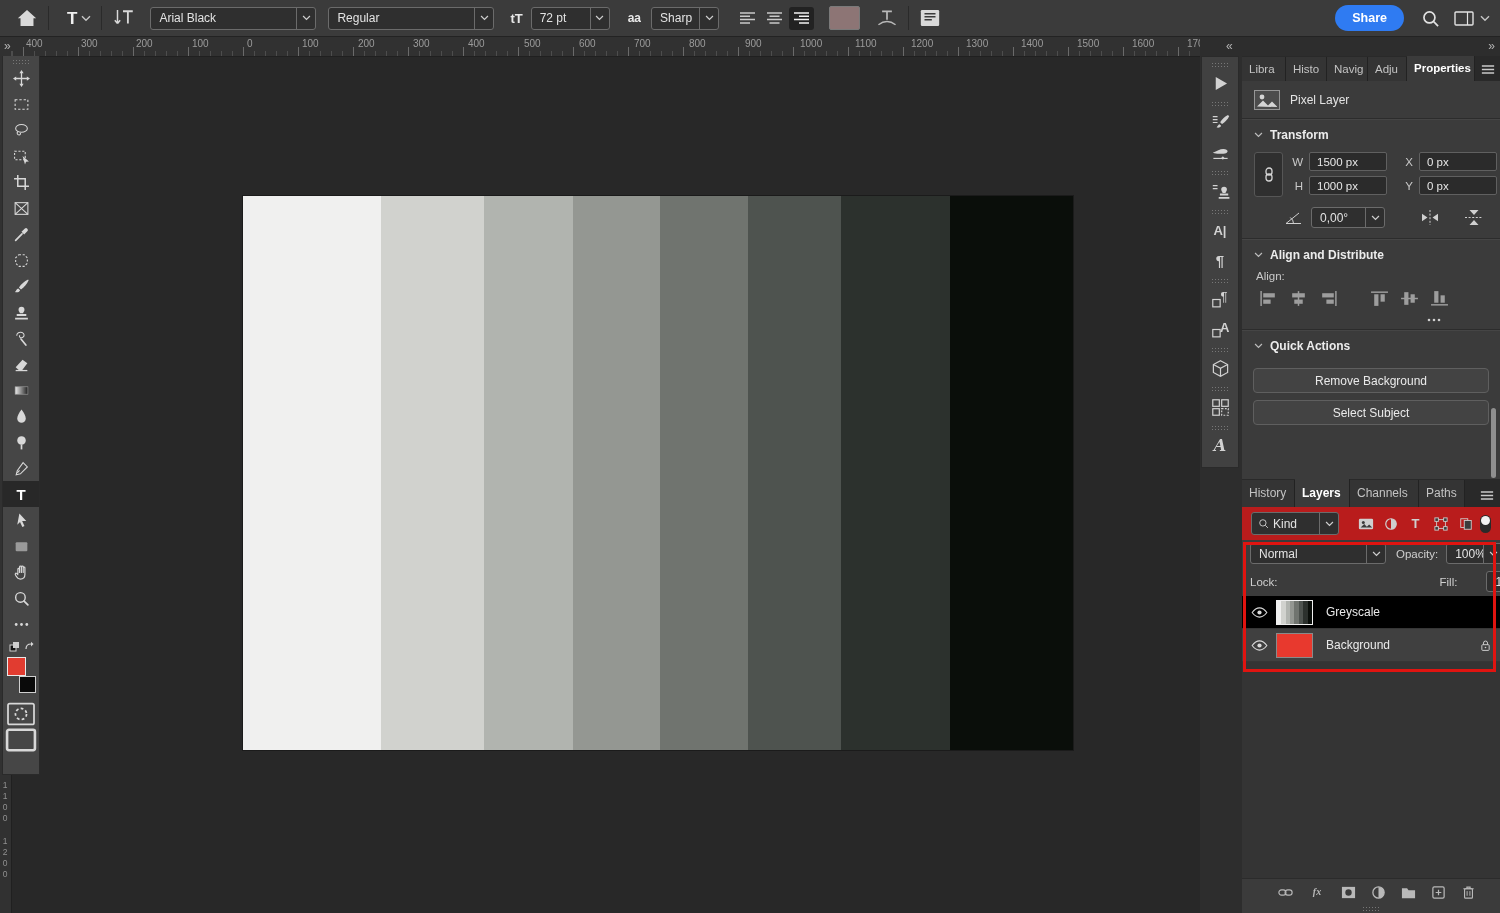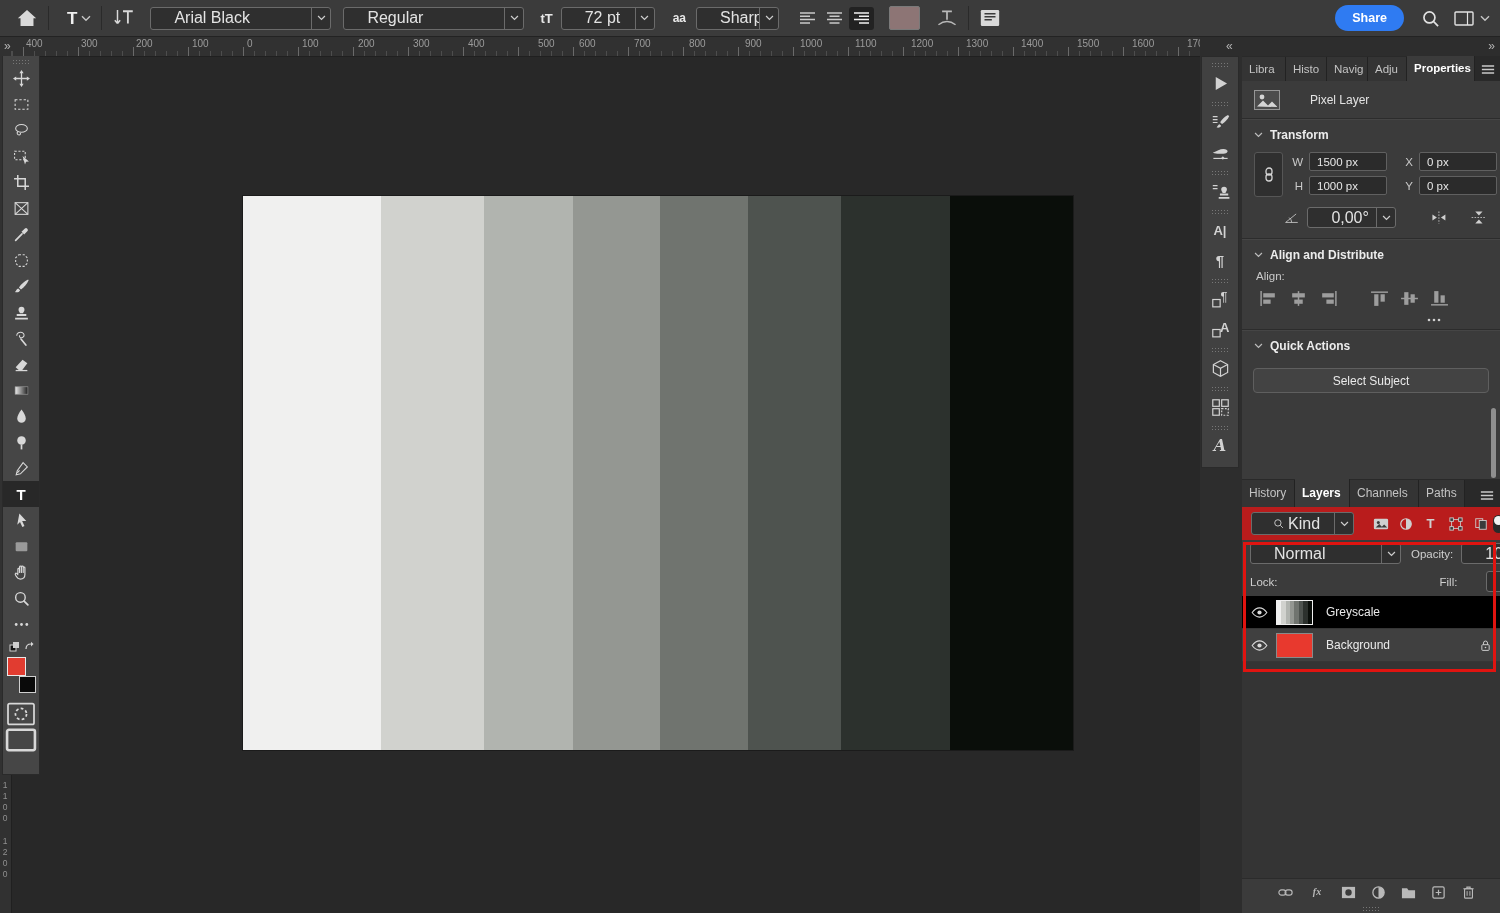--- a/index.html
+++ b/index.html
@@ -18,21 +18,21 @@
 
   
   .options-bar{
     left:0;top:0;width:1500px;height:36px;background:#3b3b3b;
     border-bottom:1px solid #232323;display:flex;align-items:center;z-index:20;
   }
   .ob-sep{width:1px;height:24px;background:#2a2a2a;margin:0 10px;flex:none;}
   .ob-icon{width:22px;height:20px;color:#d9d9d9;flex:none;}
   .select{
     height:21px;background:#2f2f2f;border:1px solid #6b6b6b;border-radius:3px;
-    display:flex;align-items:center;flex:none;color:#e3e3e3;font-size:16px;padding-left:15px;
+    display:flex;align-items:center;flex:none;color:#e3e3e3;font-size:12px;
   }
   .select .val{padding:0 8px;flex:1;white-space:nowrap;overflow:hidden;}
   .select .chev{width:18px;height:100%;border-left:1px solid #6b6b6b;color:#cfcfcf;
     display:flex;align-items:center;justify-content:center;flex:none;}
   .select .chev .i{width:9px;height:6px;}
   .align-btn{width:25px;height:23px;border-radius:3px;display:flex;align-items:center;justify-content:center;color:#c9c9c9;flex:none;}
   .align-btn.active{background:#222222;color:#f2f2f2;}
   .align-btn .i{width:17px;height:13px;}
   .color-swatch{width:29px;height:22px;background:#8d7575;border:1px solid #7a7a7a;border-radius:2px;flex:none;}
   .share-btn{
@@ -296,21 +296,21 @@
 <div class="abs ruler-top" id="rulerTop">
     <span class="rlabel" style="left: 15px;">400</span>
     <span class="rlabel" style="left: 70px;">300</span>
     <span class="rlabel" style="left: 125px;">200</span>
     <span class="rlabel" style="left: 181px;">100</span>
     <span class="rlabel" style="left: 236px;">0</span>
     <span class="rlabel" style="left: 291px;">100</span>
     <span class="rlabel" style="left: 347px;">200</span>
     <span class="rlabel" style="left: 402px;">300</span>
     <span class="rlabel" style="left: 457px;">400</span>
-    <span class="rlabel" style="left: 527px;">500</span>
+    <span class="rlabel" style="left: 513px;">500</span>
     <span class="rlabel" style="left: 568px;">600</span>
     <span class="rlabel" style="left: 623px;">700</span>
     <span class="rlabel" style="left: 678px;">800</span>
     <span class="rlabel" style="left: 734px;">900</span>
     <span class="rlabel" style="left: 789px;">1000</span>
     <span class="rlabel" style="left: 844px;">1100</span>
     <span class="rlabel" style="left: 900px;">1200</span>
     <span class="rlabel" style="left: 955px;">1300</span>
     <span class="rlabel" style="left: 1010px;">1400</span>
     <span class="rlabel" style="left: 1066px;">1500</span>
@@ -655,21 +655,21 @@
 
   <div class="props-content">
     <div class="pixel-layer-row">
       <span class="i">
           <svg viewBox="0 0 26 20">
             <rect x=".5" y=".5" width="25" height="19" fill="#4c4c4c" stroke="#969696"></rect>
             <circle cx="8" cy="7" r="2.4" fill="#d5d5d5"></circle>
             <path d="M3 16.5l6-6 5 5 4-4 5 5v.5z" fill="#d5d5d5"></path>
           </svg>
         </span>
-      <span style="font-size:12px;color:#e3e3e3;margin-left:20px;">Pixel Layer</span>
+      <span style="font-size:12px;color:#e3e3e3;">Pixel Layer</span>
     </div>
     <div class="divider"></div>
 
     <div class="sec-head">
       <span class="i">
           <svg viewBox="0 0 10 7">
             <path d="M1 1.2l4 4 4-4" stroke="currentColor" fill="none" stroke-width="1.4"></path>
           </svg>
         </span>
       <span>Transform</span>
@@ -796,20 +796,21 @@
     <div class="divider"></div>
 
     <div class="sec-head">
       <span class="i">
           <svg viewBox="0 0 10 7">
             <path d="M1 1.2l4 4 4-4" stroke="currentColor" fill="none" stroke-width="1.4"></path>
           </svg>
         </span>
       <span>Quick Actions</span>
     </div>
+    <div class="qa-btn">Remove Background</div>
     <div class="qa-btn">Select Subject</div>
 
     <span class="pscroll"></span>
   </div>
 
   <div class="tabbar layers-tabs" style="height:28px;">
     <span class="tab" style="width:53px;height:27px;line-height:27px;">History</span>
     <span class="tab active" style="width:55px;height:28px;line-height:28px;">Layers</span>
     <span class="tab" style="width:69px;height:27px;line-height:27px;">Channels</span>
     <span class="tab" style="width:46px;height:27px;line-height:27px;">Paths</span>

